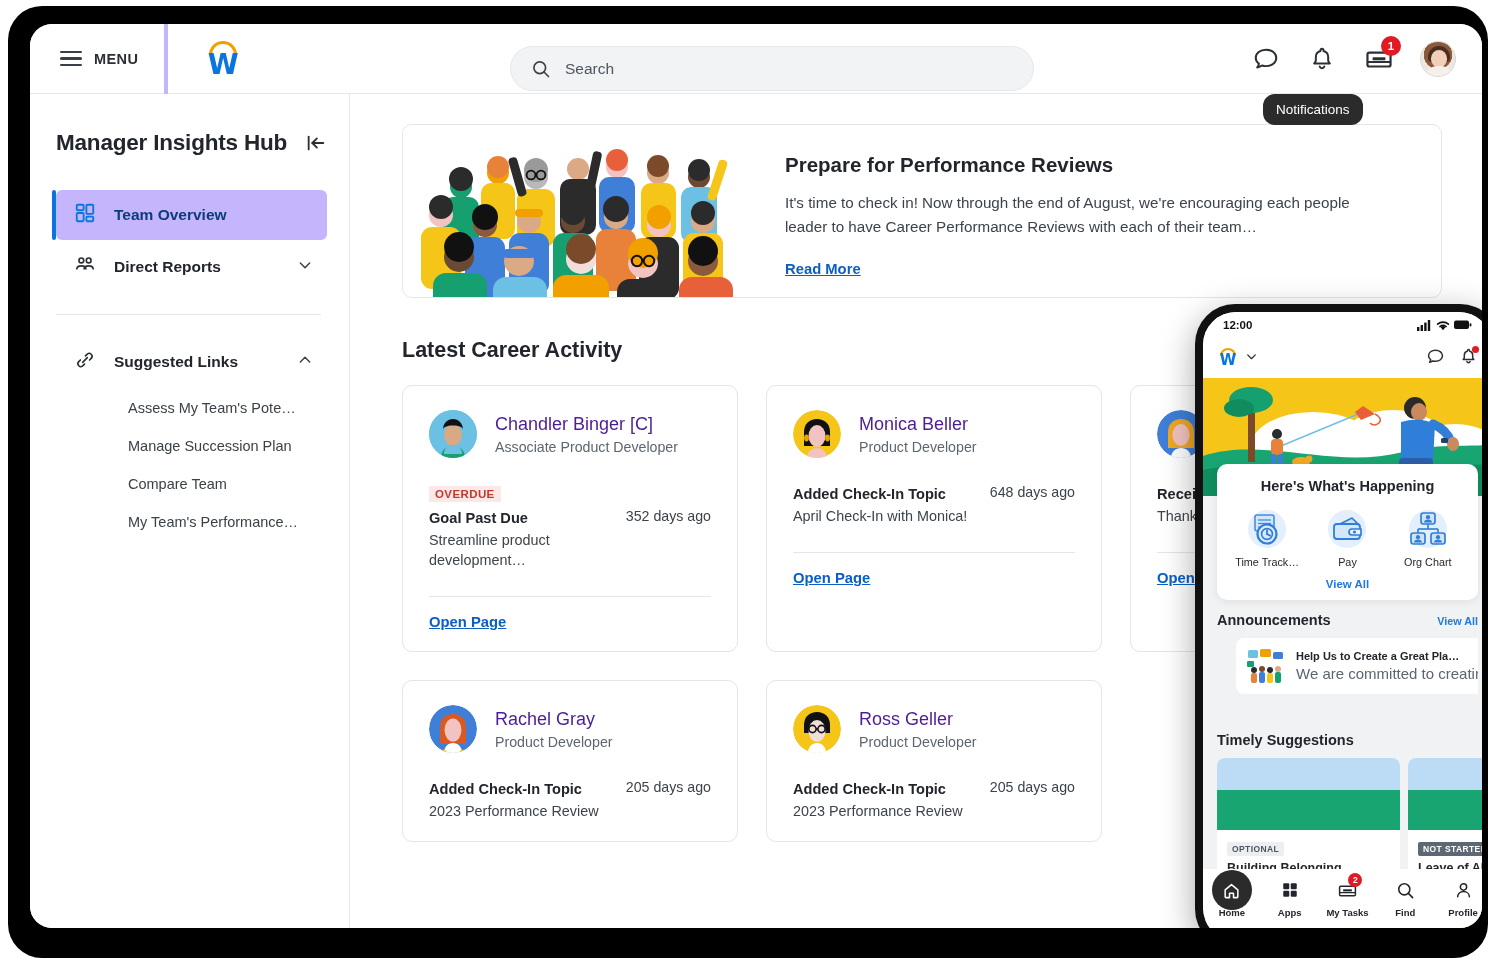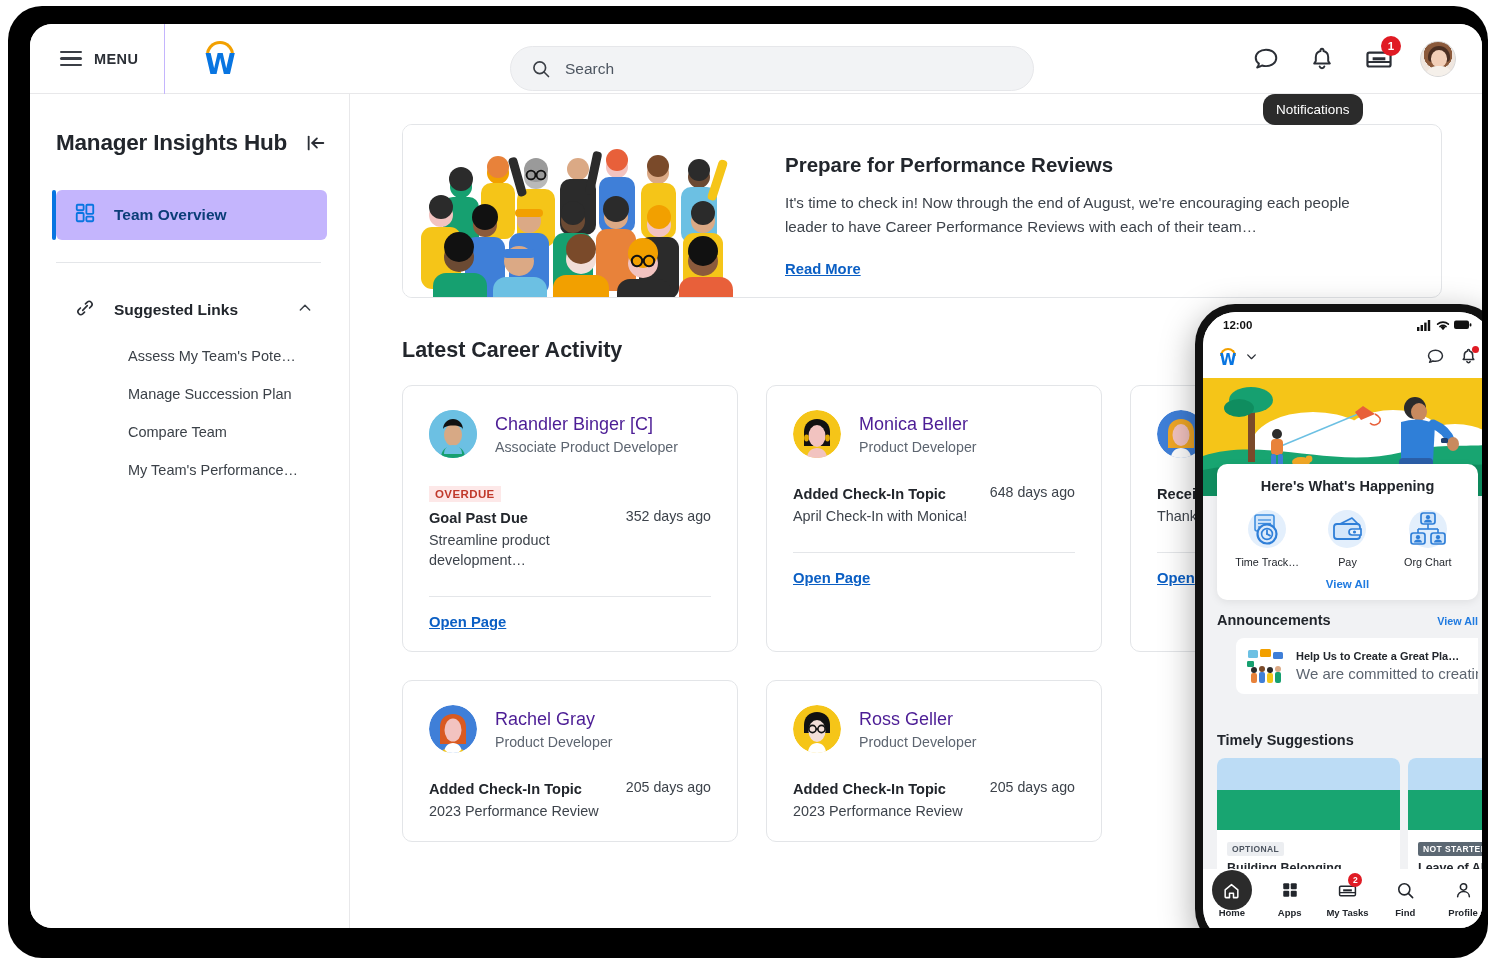--- a/index.html
+++ b/index.html
@@ -27,21 +27,21 @@
 
   
   #topbar {
     position: absolute; left: 0; top: 0; width: 1452px; height: 70px;
     background: #fff; border-bottom: 1px solid #e8e8ea;
     display: flex; align-items: center;
   }
   .menu-btn {
     display: flex; align-items: center; gap: 12px;
     padding: 0 26px 0 30px; height: 70px;
-    border-right: 1px solid #c4b5fd;
+    border-right: 4px solid #c4b5fd;
     cursor: pointer;
   }
   .burger { display: flex; flex-direction: column; gap: 4px; }
   .burger span { display: block; width: 22px; height: 2.5px; background: #3b3f46; border-radius: 2px; }
   .menu-txt { font-size: 14.5px; font-weight: 700; letter-spacing: .4px; color: #2b2f36; }
 
   .wd-logo { margin-left: 34px; width: 42px; height: 40px; position: relative; cursor: pointer; }
   .wd-arc {
     position: absolute; left: 7px; top: 2px; width: 28px; height: 14px;
     border: 3.4px solid #f2a000; border-bottom: none;
@@ -330,20 +330,36 @@
           <svg width="22" height="22" viewBox="0 0 24 24">
             <rect x="3" y="3" width="7.5" height="6" rx="1" fill="none" stroke="#0875e1" stroke-width="2"></rect>
             <rect x="13.5" y="3" width="7.5" height="10" rx="1" fill="none" stroke="#0875e1" stroke-width="2"></rect>
             <rect x="3" y="12" width="7.5" height="9" rx="1" fill="none" stroke="#0875e1" stroke-width="2"></rect>
             <rect x="13.5" y="16" width="7.5" height="5" rx="1" fill="none" stroke="#0875e1" stroke-width="2"></rect>
           </svg>
         </span>
         <span class="nav-label">Team Overview</span>
       </div>
 
+      <div class="nav-item">
+        <span>
+          <svg width="22" height="22" viewBox="0 0 24 24">
+            <circle cx="8" cy="7" r="2.6" fill="none" stroke="#2b2f36" stroke-width="1.8"></circle>
+            <circle cx="16" cy="7" r="2.6" fill="none" stroke="#2b2f36" stroke-width="1.8"></circle>
+            <path d="M3 17c0-2.4 2.2-4 5-4s5 1.6 5 4" fill="none" stroke="#2b2f36" stroke-width="1.8"></path>
+            <path d="M11 17c0-2.4 2.2-4 5-4s5 1.6 5 4" fill="none" stroke="#2b2f36" stroke-width="1.8"></path>
+          </svg>
+        </span>
+        <span class="nav-label">Direct Reports</span>
+        <span class="chev">
+          <svg width="16" height="16" viewBox="0 0 24 24">
+            <polyline points="5,9 12,16 19,9" fill="none" stroke="#3b4148" stroke-width="2.2" stroke-linecap="round" stroke-linejoin="round"></polyline>
+          </svg>
+        </span>
+      </div>
 
       <div class="side-div"></div>
 
       <div class="nav-item">
         <span>
           <svg width="22" height="22" viewBox="0 0 24 24">
             <path d="M9.5 14.5l5-5" stroke="#2b2f36" stroke-width="1.8" stroke-linecap="round"></path>
             <path d="M12.5 7.5l2-2a3.2 3.2 0 014.5 4.5l-2 2" fill="none" stroke="#2b2f36" stroke-width="1.8" stroke-linecap="round"></path>
             <path d="M11.5 16.5l-2 2a3.2 3.2 0 01-4.5-4.5l2-2" fill="none" stroke="#2b2f36" stroke-width="1.8" stroke-linecap="round"></path>
           </svg>

